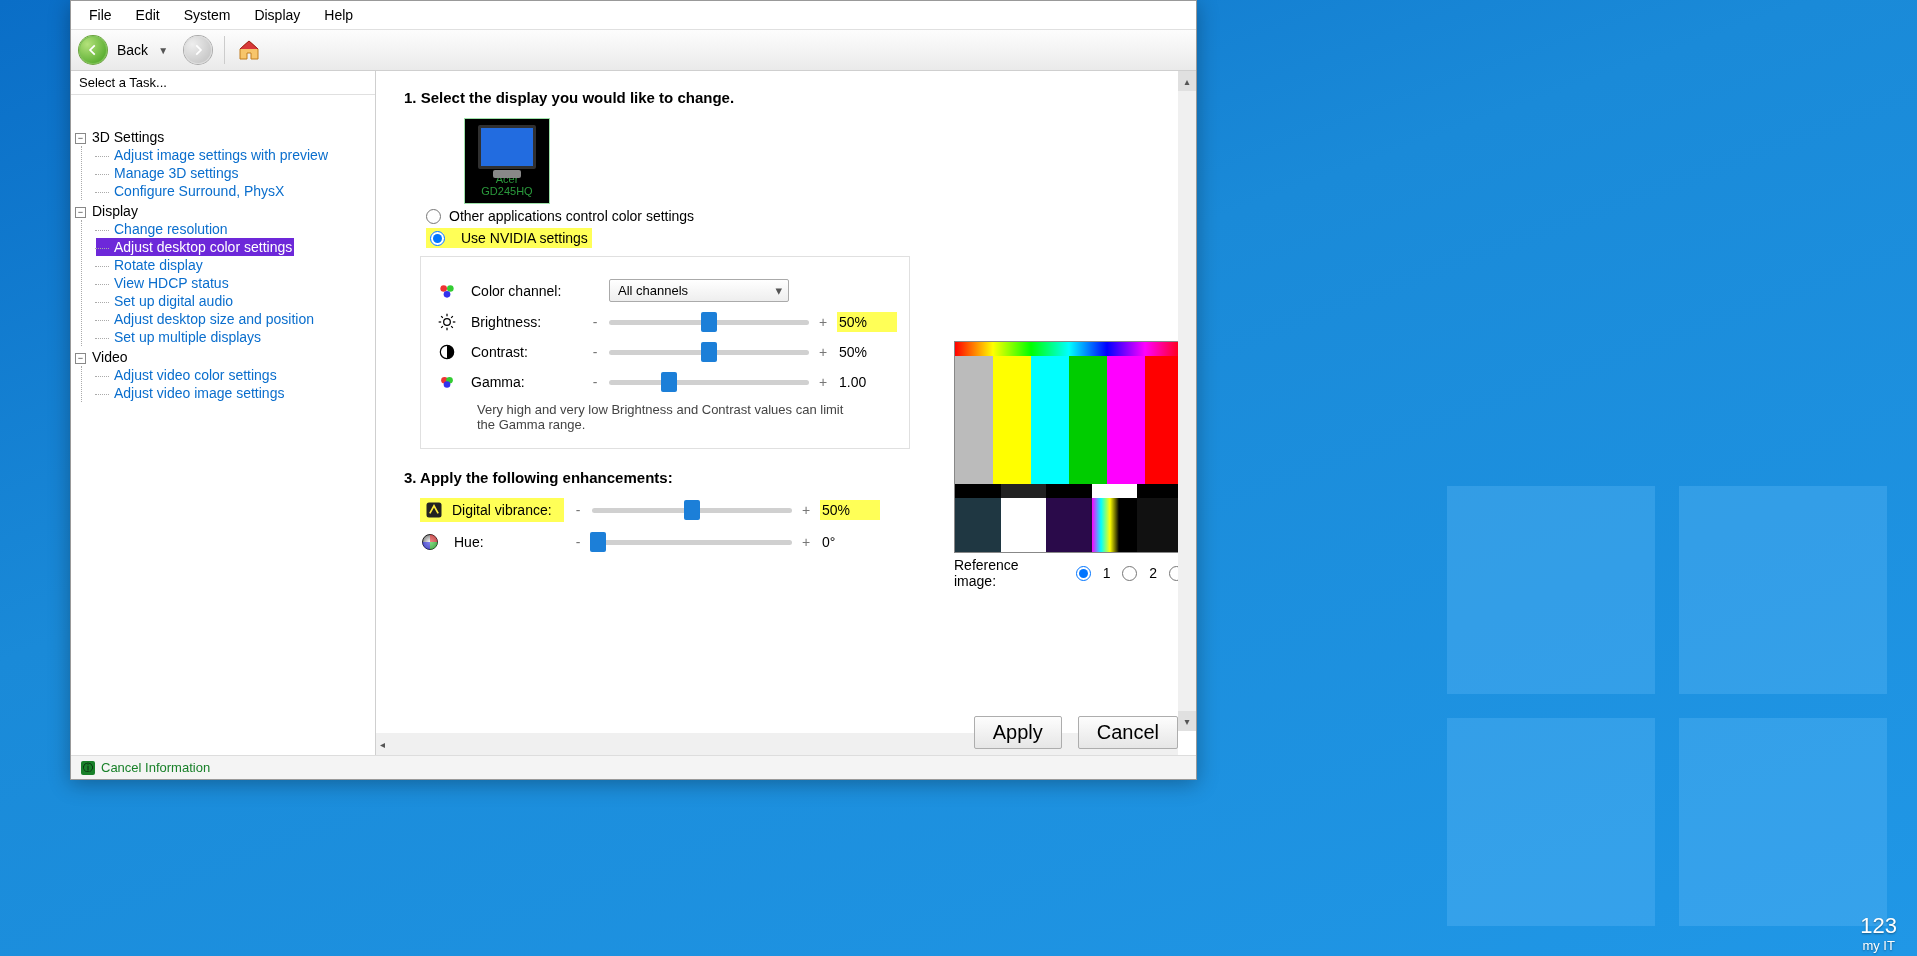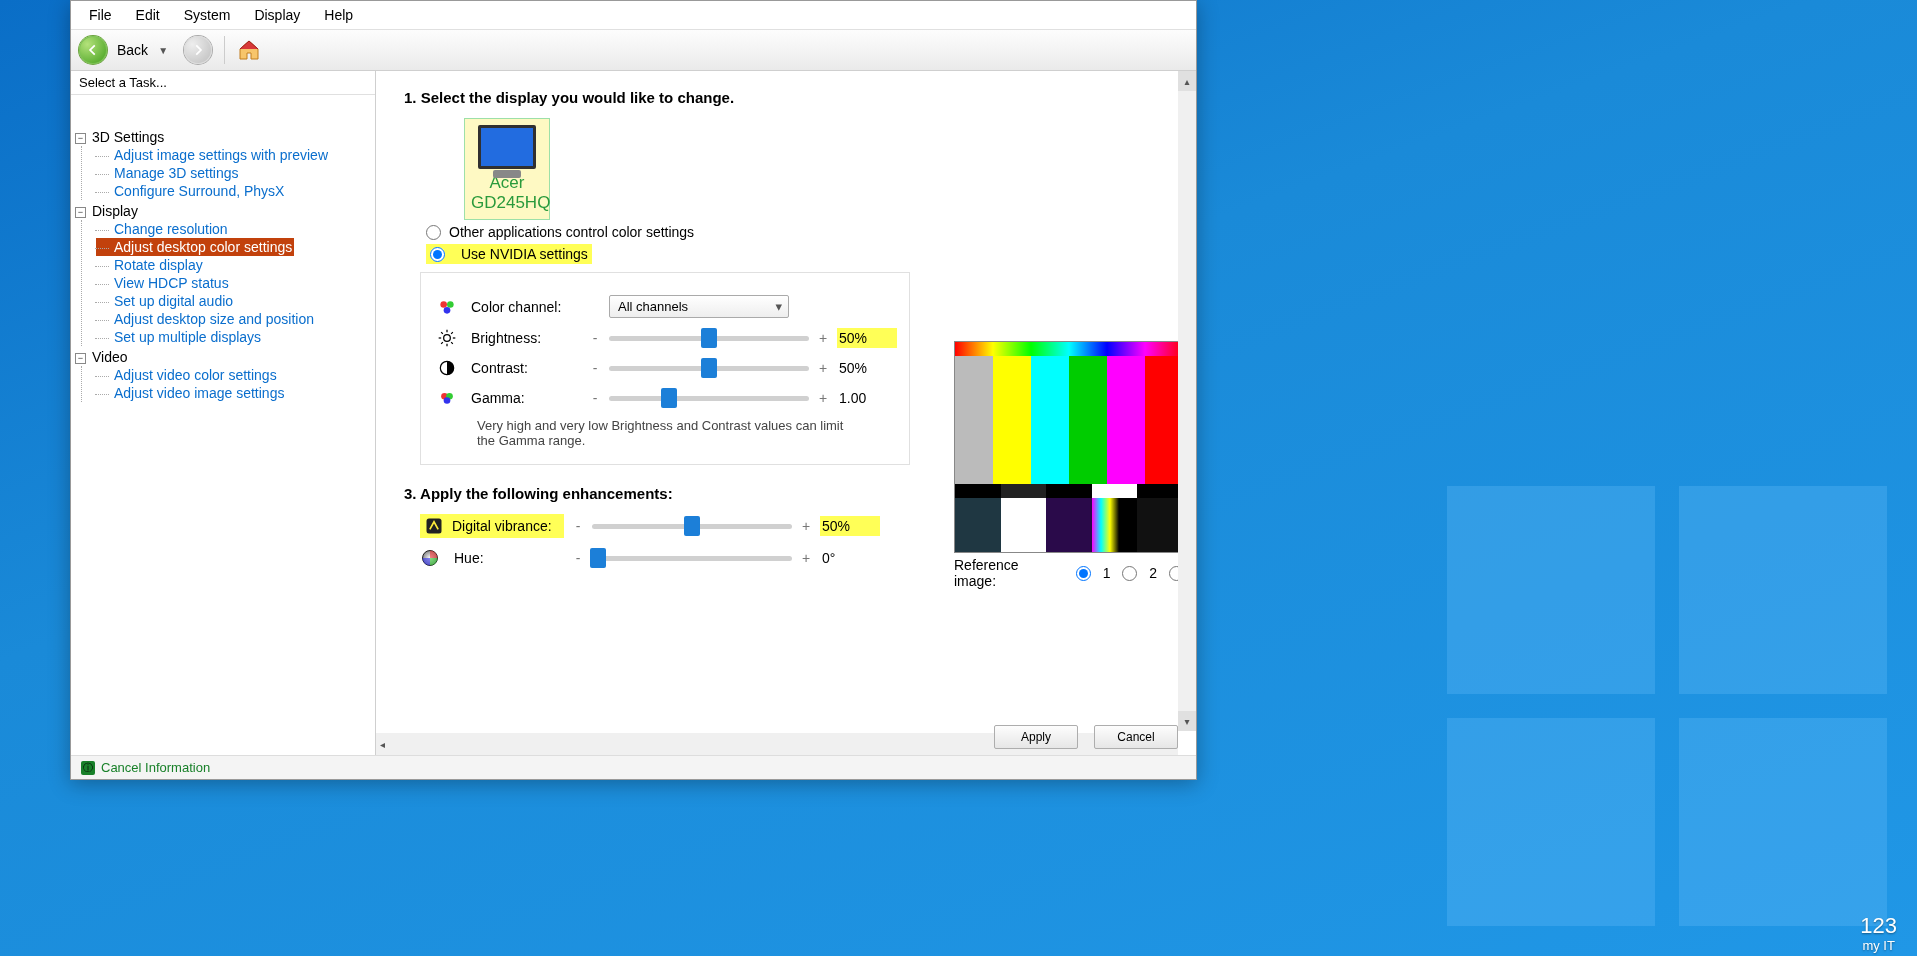--- a/index.html
+++ b/index.html
@@ -64,29 +64,29 @@
 .tree-cat { color: #000; padding: 1px 0; }
 .tree-items { margin-left: 6px; border-left: 1px dotted #aaa; padding-left: 0; }
 .tree-item {
   color: #0a6ecd; padding: 1px 2px 1px 18px; margin-left: 14px;
   position: relative; cursor: default; white-space: nowrap;
 }
 .tree-item::before {
   content: ""; position: absolute; left: -1px; top: 10px;
   width: 14px; border-top: 1px dotted #aaa;
 }
-.tree-item.selected { background: #c2410c; color: #fff; display: inline-block; }
+.tree-item.selected { background: #6d28d9; color: #fff; display: inline-block; }
 .main {
   flex: 1; background: #fff; position: relative; display: flex; flex-direction: column;
 }
 .mainpad { padding: 10px 28px 20px 28px; overflow: auto; flex: 1; }
 .section-title { font-weight: bold; font-size: 15px; margin: 8px 0 12px; }
 .monitor-box {
   width: 86px; text-align: center; border: 1px solid #9de0a8;
-  background: #fef9c3; padding: 6px; font-size: 17px; color: #2a9a3c;
+  background: #000000; padding: 6px; font-size: 11px; color: #2a9a3c;
 }
 .monitor-box .mon { width: 58px; height: 44px; margin: 0 auto 4px; background: #226ce0;
   border: 3px solid #303030; border-radius: 2px; position: relative; }
 .monitor-box .mon::after {
   content: ""; position: absolute; left: 50%; bottom: -12px; transform: translateX(-50%);
   width: 28px; height: 8px; background: #888; border-radius: 2px;
 }
 .radio-row { display: flex; align-items: center; gap: 8px; margin: 4px 0 4px 22px; font-size: 14px; }
 .radio-row input { width: 15px; height: 15px; }
 .hl { background: #ffff57; padding: 2px 4px; }
@@ -116,21 +116,21 @@
   padding: 3px 22px 3px 8px; font-size: 13px; position: relative; border-radius: 2px;
 }
 .select::after { content: "▾"; position: absolute; right: 6px; top: 3px; color: #555; }
 .sysinfo { padding: 4px 10px; font-size: 13px; color: #188029; border-top: 1px solid #ddd; display: flex; align-items: center; gap: 6px; }
 .sysinfo .ico { width: 14px; height: 14px; background: #188029; color: #000; border-radius: 2px; font-size: 10px; display: flex; align-items: center; justify-content: center; }
 .btnbar {
   position: absolute; right: 18px; bottom: 0px;
   display: flex; gap: 16px; padding: 6px 0;
 }
 .btn {
-  min-width: 84px; padding: 4px 18px; font-size: 12px;
+  min-width: 84px; padding: 4px 18px; font-size: 20px;
   background: linear-gradient(#fdfdfd,#e6e6e6); border: 1px solid #adadad; border-radius: 2px;
 }
 .vscroll {
   position: absolute; right: 0; top: 0; bottom: 24px; width: 18px;
   background: #f0f0f0;
 }
 .vscroll .up, .vscroll .down {
   position: absolute; left: 0; right: 0; height: 20px; background: #e0e0e0;
   display: flex; align-items: center; justify-content: center; font-size: 10px; color: #555;
 }

